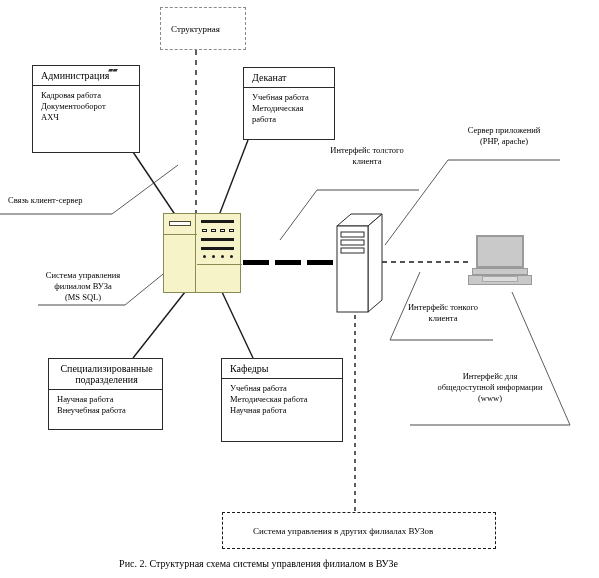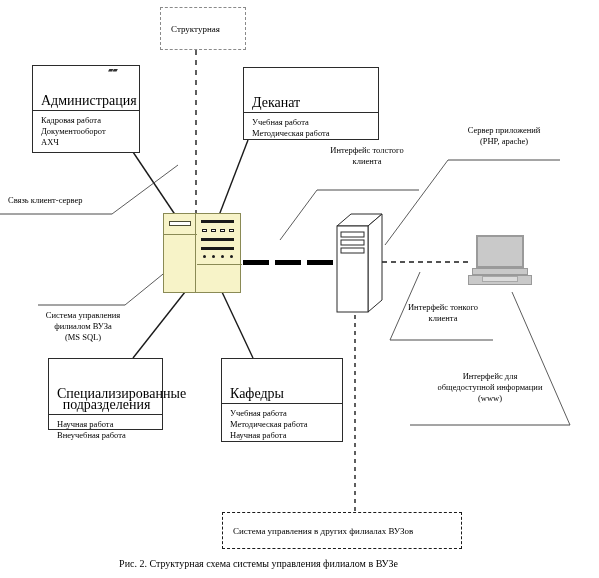--- a/index.html
+++ b/index.html
@@ -28,24 +28,23 @@
   }
   .uml-box {
     position: absolute;
     background: #ffffff;
     border: 1px solid #2b2b2b;
     box-sizing: border-box;
   }
   .uml-head {
     border-bottom: 1px solid #2b2b2b;
     padding: 4px 6px 4px 8px;
-    font-size: 14px;
+    font-size: 10px;
     line-height: 11px;
     white-space: pre-line;
-    margin-top: 25px;
   }
   .uml-head.center { text-align: center; }
   .uml-body {
     padding: 4px 6px 4px 8px;
     font-size: 8.5px;
     line-height: 11px;
     white-space: pre-line;
   }
   .dashed-box {
     position: absolute;
@@ -204,21 +203,21 @@
   </div>
 
   <div class="uml-box" style="left:32px; top:65px; width:108px; height:88px;">
     <div class="uml-head">Администрация</div>
     <div class="uml-body">Кадровая работа
 Документооборот
 АХЧ</div>
   </div>
   <div class="artifact" style="left:108px; top:66px;">▰▰</div>
 
-  <div class="uml-box" style="left:243px; top:67px; width:136px; height:73px;">
+  <div class="uml-box" style="left:243px; top:67px; width:92px; height:73px;">
     <div class="uml-head">Деканат</div>
     <div class="uml-body">Учебная работа
 Методическая работа</div>
   </div>
 
   <div class="uml-box" style="left:48px; top:358px; width:115px; height:72px;">
     <div class="uml-head center">Специализированные
 подразделения</div>
     <div class="uml-body">Научная работа
 Внеучебная работа</div>
@@ -267,27 +266,27 @@
     </svg>
   </div>
 
   <div style="position:absolute; left:468px; top:235px; width:64px; height:54px;">
     <div class="lt-screen" style="left:8px; top:0px; width:48px; height:33px;"></div>
     <div class="lt-base" style="left:4px; top:33px; width:56px; height:7px;"></div>
     <div class="lt-base" style="left:0px; top:40px; width:64px; height:10px;"></div>
     <div class="lt-pad" style="left:14px; top:41px; width:36px; height:6px;"></div>
   </div>
 
-  <div class="dashed-box thick" style="left:222px; top:512px; width:240px; height:37px;">
+  <div class="dashed-box thick" style="left:222px; top:512px; width:274px; height:37px;padding-left:20px;">
     <span>Система управления в других филиалах ВУЗов</span>
   </div>
 
   <div class="note left" style="left:8px; top:195px; width:110px;">Связь клиент-сервер</div>
 
-  <div class="note" style="left:28px; top:270px; width:110px;margin-top:40px;">Система управления
+  <div class="note" style="left:28px; top:270px; width:110px;">Система управления
 филиалом ВУЗа
 (MS SQL)</div>
 
   <div class="note" style="left:312px; top:145px; width:110px;">Интерфейс толстого
 клиента</div>
 
   <div class="note" style="left:444px; top:125px; width:120px;">Сервер приложений
 (PHP, apache)</div>
 
   <div class="note" style="left:389px; top:302px; width:108px;">Интерфейс тонкого

